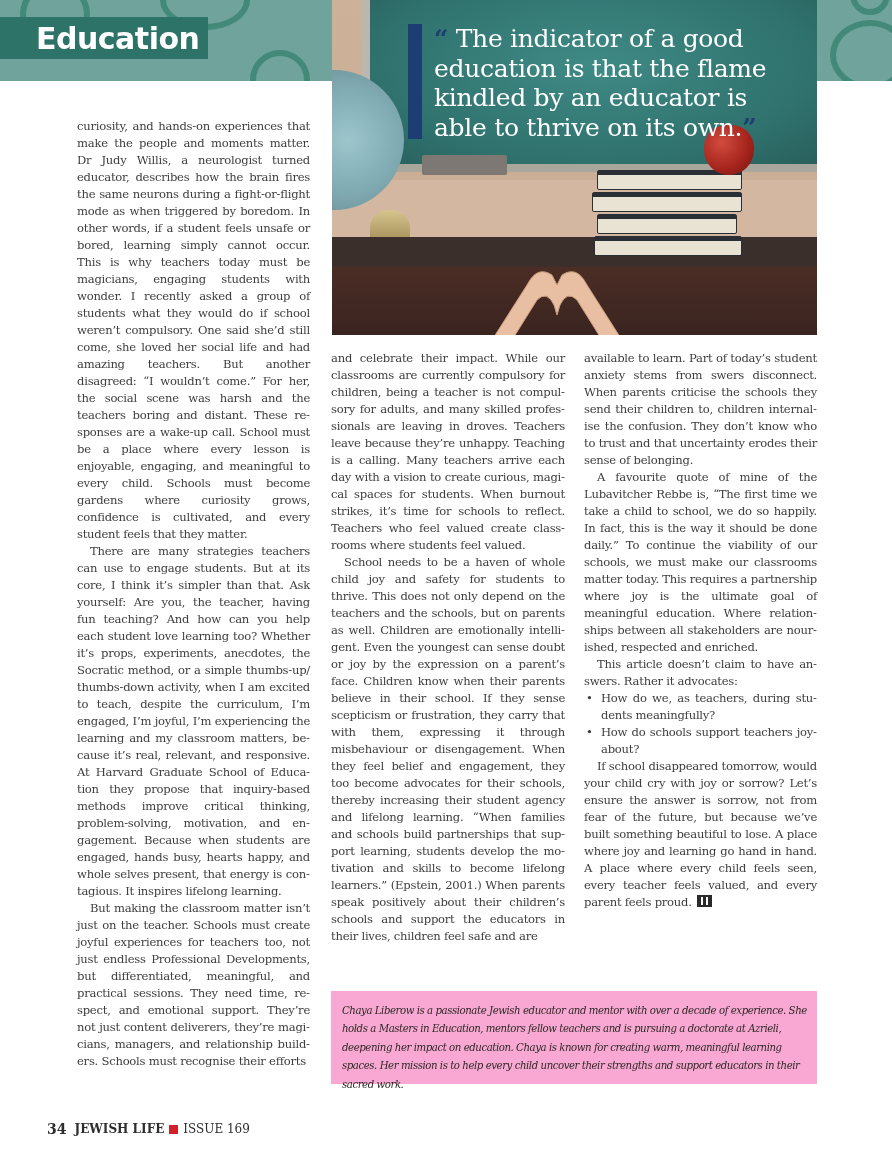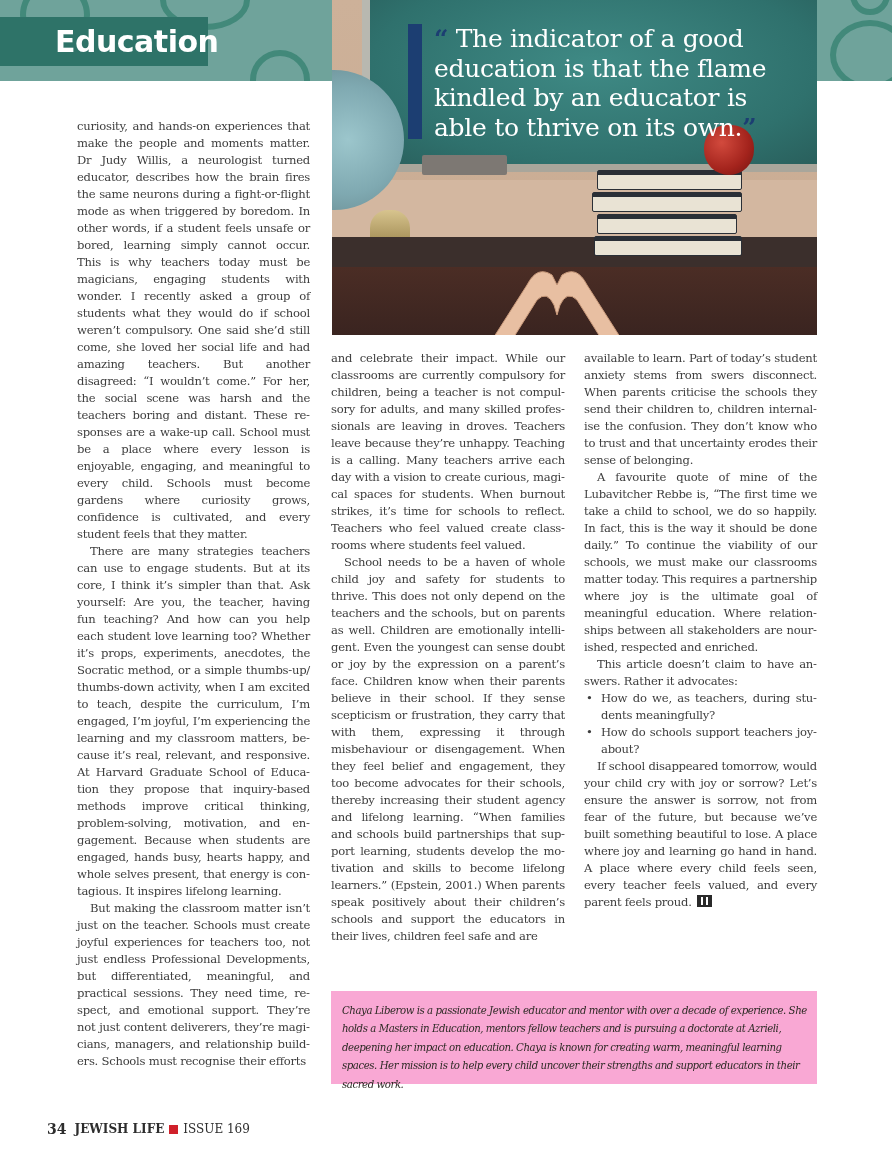--- a/index.html
+++ b/index.html
@@ -10,23 +10,23 @@
   .header-band {
     position: absolute; left: 0; top: 0; width: 892px; height: 81px;
     background: #6fa39b;
     overflow: hidden;
   }
   .header-band .doodle {
     position: absolute; border-radius: 50%;
     border: 6px solid #2f7d6c; opacity: 0.7;
   }
   .section-tag {
-    position: absolute; left: 0; top: 17px; width: 208px; height: 49px;
+    position: absolute; left: 0; top: 17px; width: 208px; height: 42px;
     background: #2e7368;
-    display: flex; align-items: center; padding-left: 55px;
+    display: flex; align-items: center; padding-left: 36px;
   }
   .section-tag span {
     font-family: "DejaVu Sans", sans-serif; font-weight: bold;
     font-size: 30px; color: #ffffff; letter-spacing: -0.5px;
   }
 
   
   .hero {
     position: absolute; left: 332px; top: 0; width: 485px; height: 335px;
     overflow: hidden;

